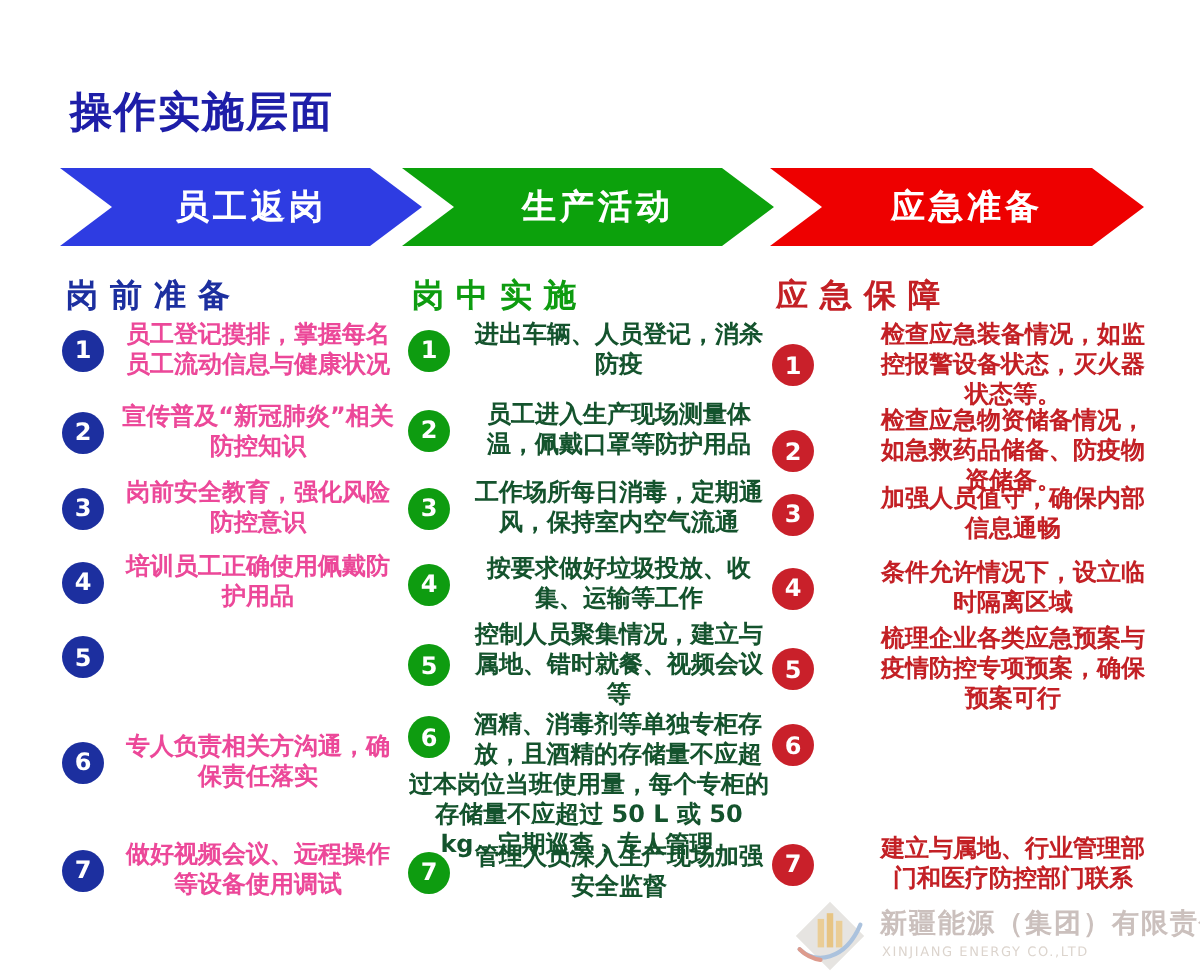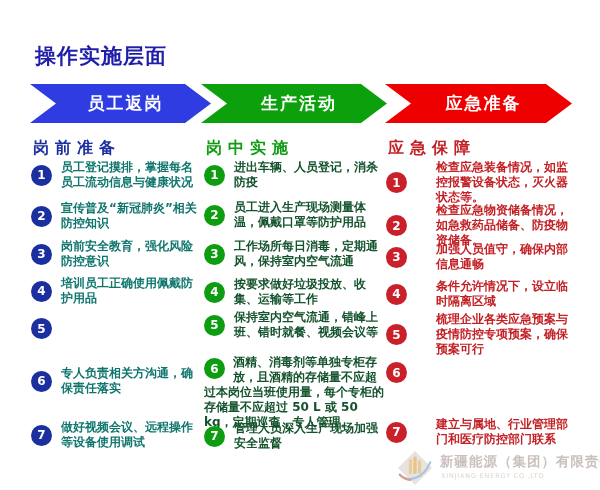--- a/index.html
+++ b/index.html
@@ -1,21 +1,21 @@
 <!DOCTYPE html>
 <html><head>
 <meta charset="utf-8">
 <style>
   html,body{margin:0;padding:0;}
   body{
     width:600px;height:490px;position:relative;overflow:hidden;
     background:#ffffff;
     font-family:"DejaVu Sans","Liberation Sans",sans-serif;
   }
-  .stage{position:absolute;inset:0;}
+  .stage{position:absolute;inset:0;text-align:center;}
 
   
   #page-title{
     position:absolute;left:35px;top:42px;
     font-size:21px;font-weight:bold;color:#1E1EA8;letter-spacing:1px;
   }
 
   
   .arrow{
     position:absolute;top:84px;height:39px;box-sizing:border-box;
@@ -42,21 +42,21 @@
   #col-2 .col-header{color:#0E9C10;}
   #col-3 .col-header{color:#C32025;}
 
   .item{position:absolute;left:0;right:0;display:flex;align-items:center;gap:9px;}
   .item .num{
     flex:0 0 auto;width:21px;height:21px;border-radius:50%;
     display:flex;align-items:center;justify-content:center;
     color:#ffffff;font-size:12px;font-weight:bold;
   }
   .item .txt{font-size:12px;font-weight:bold;line-height:15px;}
-  .c1 .num{background:#1C2F9F;} .c1 .txt{color:#0f766e;}
+  .c1 .num{background:#1C2F9F;} .c1 .txt{color:#ec4899;}
   .c2 .num{background:#0E9C10;} .c2 .txt{color:#14532d;}
   .c3 .num{background:#C9202A;} .c3 .txt{color:#C32025;margin-left:20px;}
 
   
   .item.wrap{display:block;}
   .item.wrap .num{float:left;margin:3px 8px 3px 0;}
 
   
   #footer{position:absolute;left:396px;top:448px;width:200px;height:42px;opacity:.85;}
   #footer-logo{position:absolute;left:0;top:1px;width:38px;height:38px;}
@@ -130,21 +130,21 @@
     <div class="item c2" style="top:101px">
       <div class="num">3</div>
       <div class="txt">工作场所每日消毒，定期通风，保持室内空气流通</div>
     </div>
     <div class="item c2" style="top:139px">
       <div class="num">4</div>
       <div class="txt">按要求做好垃圾投放、收集、运输等工作</div>
     </div>
     <div class="item c2" style="top:172px">
       <div class="num">5</div>
-      <div class="txt">保持室内空气流通，错峰上班、错时就餐、视频会议等</div>
+      <div class="txt">控制人员聚集情况，建立与属地、错时就餐、视频会议等</div>
     </div>
     <div class="item c2 wrap" style="top:217px">
       <div class="num">6</div>
       <div class="txt">酒精、消毒剂等单独专柜存放，且酒精的存储量不应超过本岗位当班使用量，每个专柜的存储量不应超过 50 L 或 50 kg，定期巡查，专人管理。</div>
     </div>
     <div class="item c2" style="top:283px">
       <div class="num">7</div>
       <div class="txt">管理人员深入生产现场加强安全监督</div>
     </div>
   </div>

